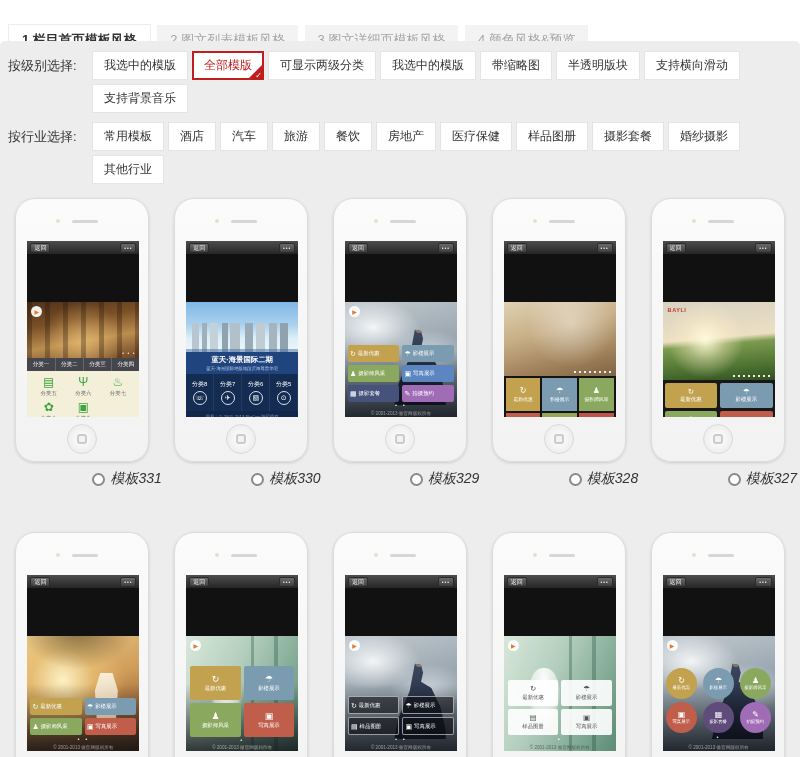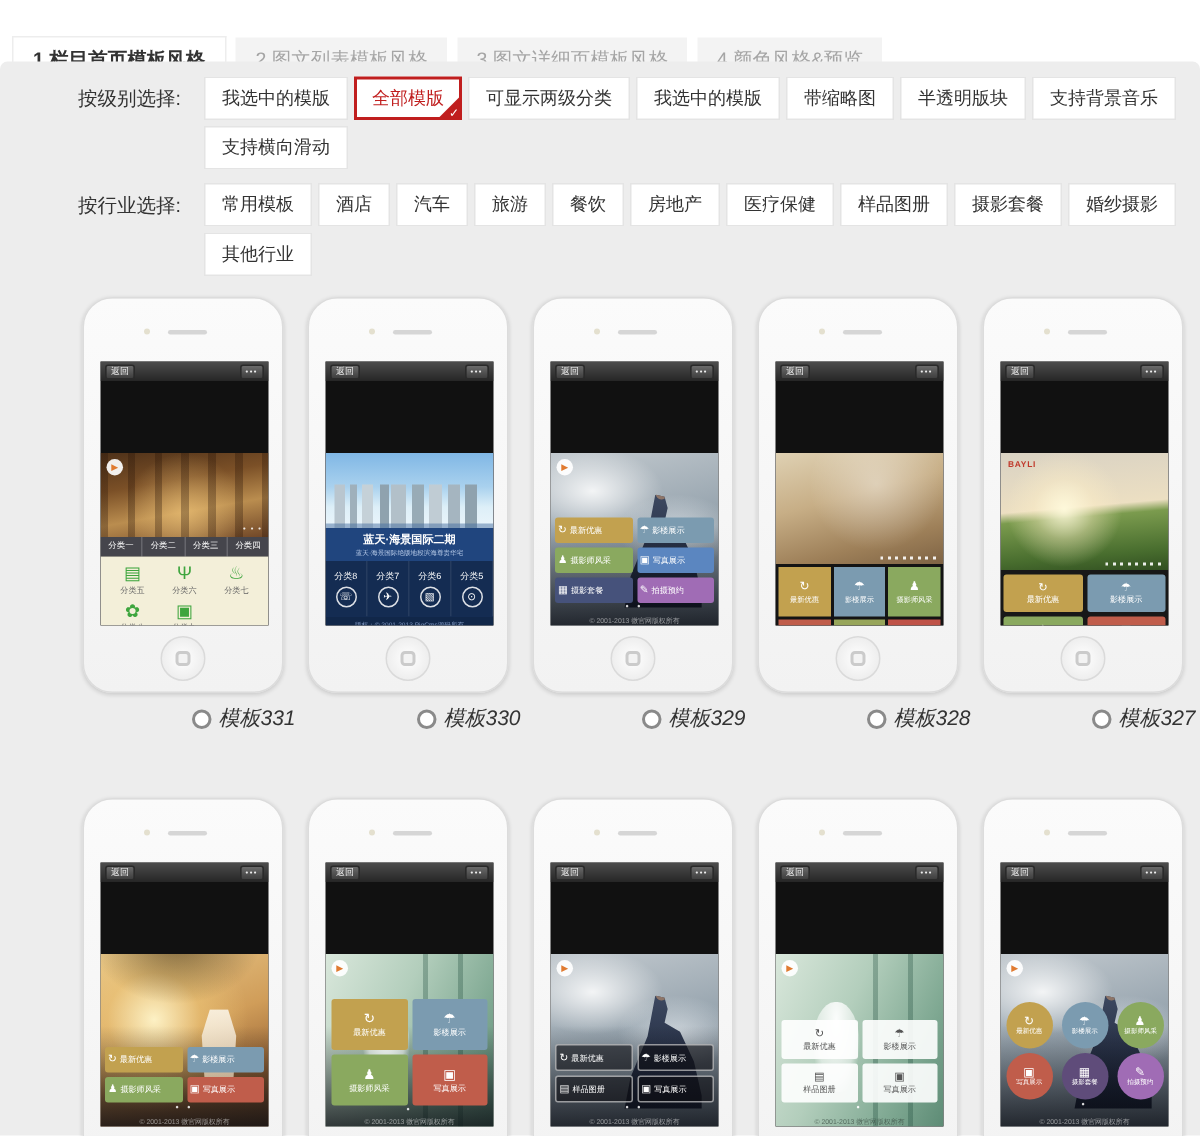--- a/index.html
+++ b/index.html
@@ -7,21 +7,21 @@
     font-family:"Liberation Sans","DejaVu Sans",sans-serif; }
 
   
   .tabs { padding:24px 0 0 8px; height:34px; }
   .tab { display:inline-block; padding:6px 13px; font-size:13px; background:#f3f3f3;
     color:#a5a5a5; margin-right:2px; cursor:pointer; vertical-align:bottom; }
   .tab.active { background:#fff; color:#333; font-weight:bold; border:1px solid #ededed; border-bottom:none; }
 
   
   .panel { position:absolute; top:41px; left:0; right:0; bottom:0;
-    background:#ededed; border-radius:5px 5px 0 0; padding-top:10px;padding-left:44px; }
+    background:#ededed; border-radius:5px 5px 0 0; padding-top:10px; }
 
   
   .frow { display:flex; align-items:flex-start; padding-left:8px; margin-bottom:9px; }
   .flabel { font-size:13px; color:#333; width:84px; flex:none; padding-top:6px; }
   .fopts { display:flex; flex-wrap:wrap; gap:4px; }
   .fbtn { background:#fff; border:1px solid #e4e4e4; font-size:12px; color:#333;
     padding:5px 11px; position:relative; cursor:pointer; white-space:nowrap; }
   .fbtn.sel { border:2px solid #c01e1e; color:#c01e1e; padding:4px 10px; overflow:hidden; }
   .fbtn.sel .corner { position:absolute; right:0; bottom:0; width:0; height:0;
     border-style:solid; border-width:0 0 13px 13px;
@@ -197,22 +197,22 @@
 
   <div class="frow">
     <span class="flabel">按级别选择:</span>
     <span class="fopts">
       <span class="fbtn">我选中的模版</span>
       <span class="fbtn sel"><span>全部模版</span><span class="corner"></span><span class="chk">✓</span></span>
       <span class="fbtn">可显示两级分类</span>
       <span class="fbtn">我选中的模版</span>
       <span class="fbtn">带缩略图</span>
       <span class="fbtn">半透明版块</span>
+      <span class="fbtn">支持横向滑动</span>
       <span class="fbtn">支持背景音乐</span>
-      <span class="fbtn">支持横向滑动</span>
     </span>
   </div>
 
   <div class="frow">
     <span class="flabel">按行业选择:</span>
     <span class="fopts">
       <span class="fbtn">常用模板</span>
       <span class="fbtn">酒店</span>
       <span class="fbtn">汽车</span>
       <span class="fbtn">旅游</span>

